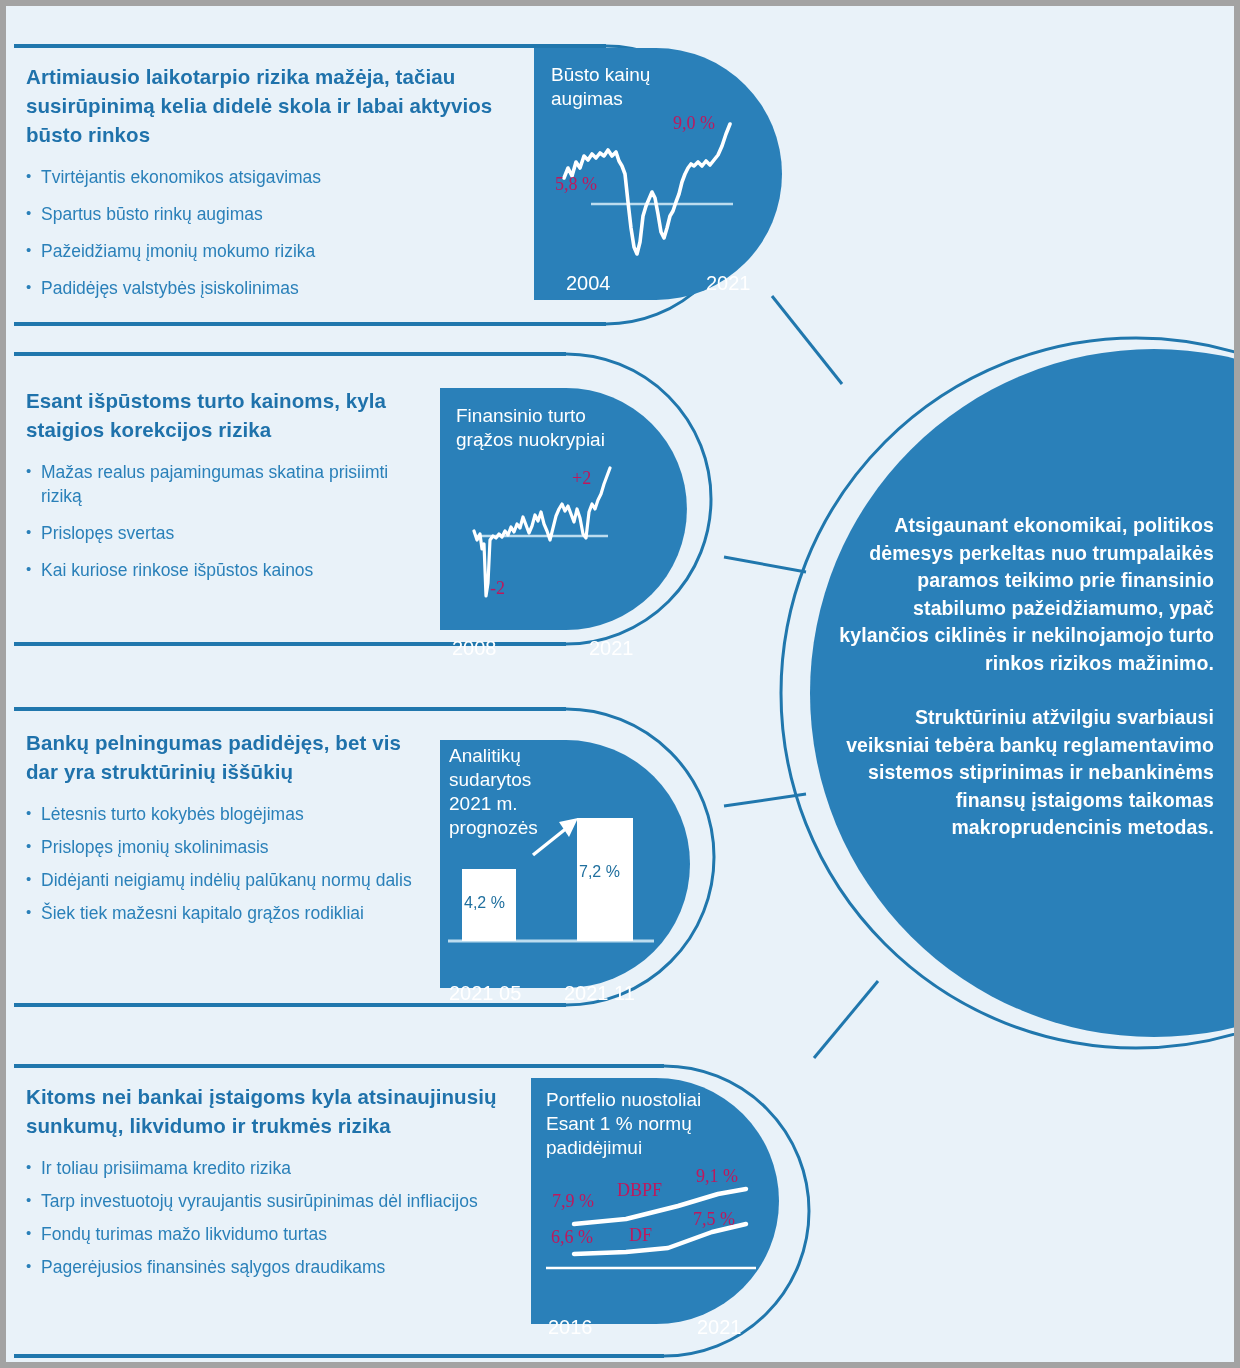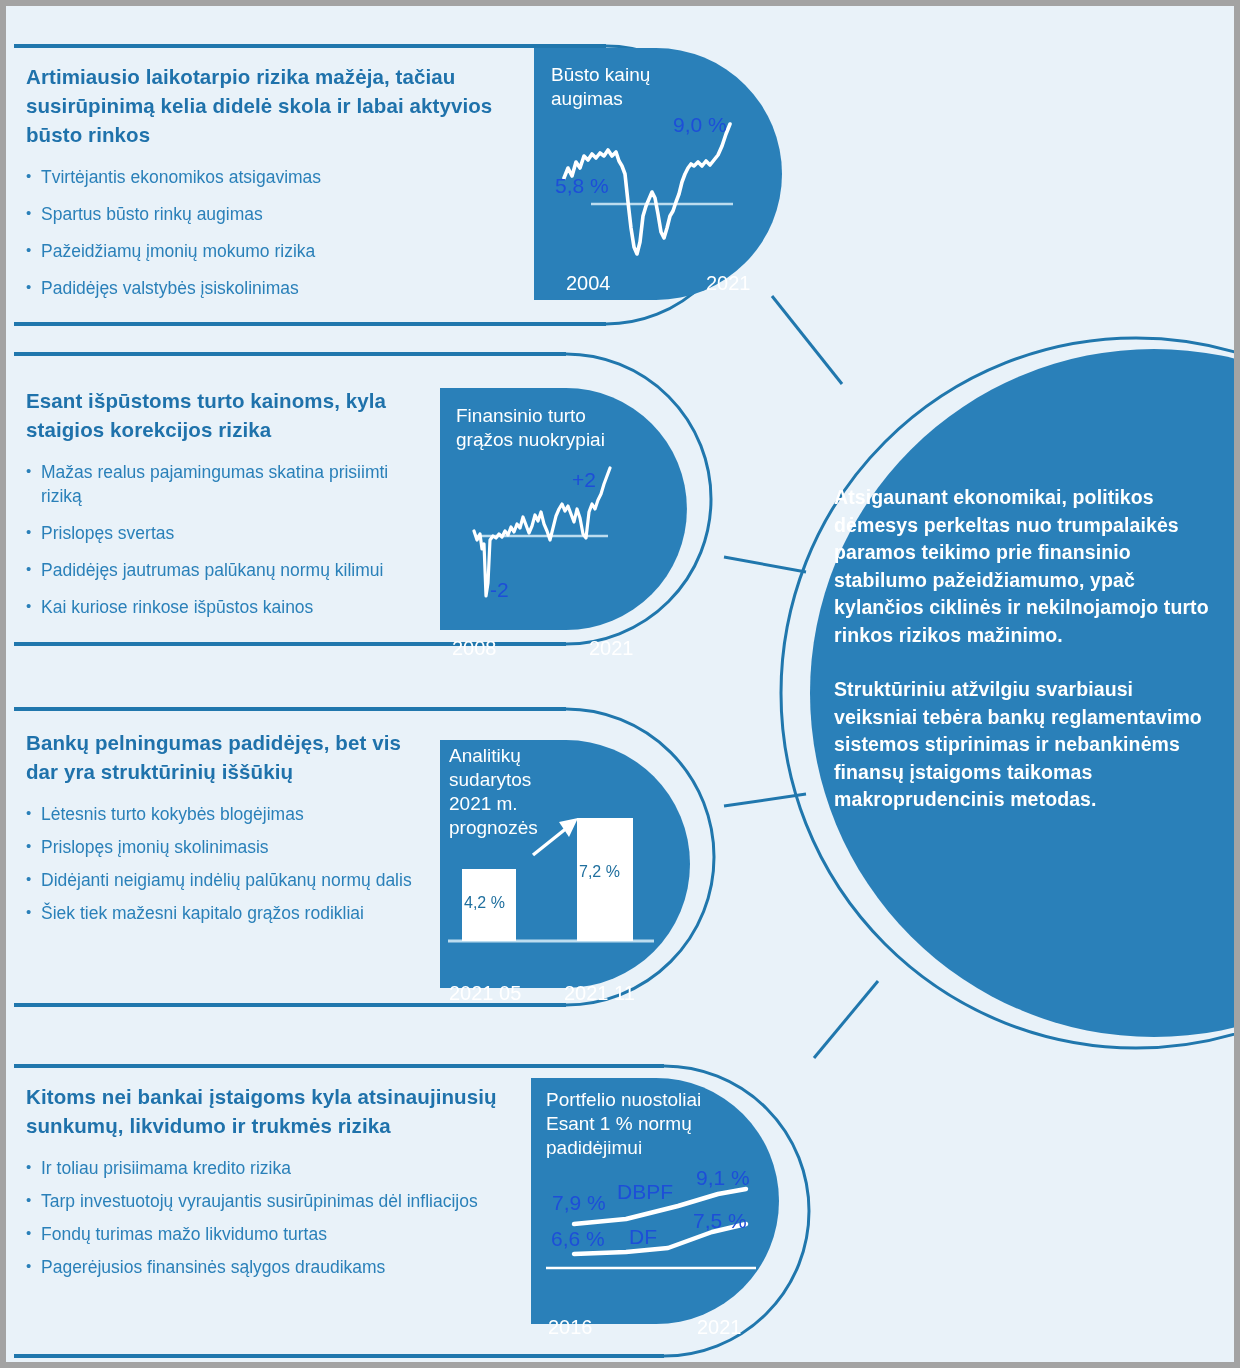--- a/index.html
+++ b/index.html
@@ -28,21 +28,21 @@
   .center-text{
     position:absolute;z-index:6;color:#ffffff;font-weight:bold;
     font-size:19.5px;line-height:27.5px;letter-spacing:0.1px;
   }
   .center-text p{margin:0 0 27px 0;}
   .center-text p:last-child{margin-bottom:0;}
   .chartlabel{
     position:absolute;color:#ffffff;z-index:7;
     font-size:19px;line-height:24px;white-space:pre-line;
   }
-  .cl-num{position:absolute;color:#1d4ed8;z-index:7;font-size:21px;}
+  .cl-num{position:absolute;color:#be185d;z-index:7;font-size:18px;font-family:Liberation Serif, serif;}
   .cl-num-dark{position:absolute;color:#1f6f9e;z-index:7;font-size:16px;}
   .axlabel{position:absolute;color:#ffffff;z-index:7;font-size:20px;margin-top:35px;}
 </style>
 </head>
 <body>
 
 <div id="page">
 
   <svg class="svg-layer" viewBox="0 0 1240 1368">
     <defs>
@@ -136,21 +136,20 @@
   <div class="cl-num" style="left:549px;top:168px;">5,8 %</div>
   <div class="cl-num" style="left:667px;top:107px;">9,0 %</div>
   <div class="axlabel" style="left:560px;top:231px;">2004</div>
   <div class="axlabel" style="left:700px;top:231px;">2021</div>
 
   <div class="txtcol" style="left:20px;top:380px;width:400px;">
     <div class="sec-title">Esant išpūstoms turto kainoms, kyla staigios korekcijos rizika</div>
     <ul class="bullets">
       <li><span class="bt">Mažas realus pajamingumas skatina prisiimti riziką</span></li>
       <li><span class="bt">Prislopęs svertas</span></li>
-      <li><span class="bt">Padidėjęs jautrumas palūkanų normų kilimui</span></li>
       <li><span class="bt">Kai kuriose rinkose išpūstos kainos</span></li>
     </ul>
   </div>
 
   <div class="chartlabel" style="left:450px;top:398px;">Finansinio turto
 grąžos nuokrypiai</div>
   <div class="cl-num" style="left:566px;top:462px;">+2</div>
   <div class="cl-num" style="left:484px;top:572px;">-2</div>
   <div class="axlabel" style="left:446px;top:596px;text-align:right;">2008</div>
   <div class="axlabel" style="left:583px;top:596px;">2021</div>
@@ -189,18 +188,18 @@
 padidėjimui</div>
   <div class="cl-num" style="left:546px;top:1185px;">7,9 %</div>
   <div class="cl-num" style="left:611px;top:1174px;">DBPF</div>
   <div class="cl-num" style="left:690px;top:1160px;">9,1 %</div>
   <div class="cl-num" style="left:545px;top:1221px;">6,6 %</div>
   <div class="cl-num" style="left:623px;top:1219px;">DF</div>
   <div class="cl-num" style="left:687px;top:1203px;">7,5 %</div>
   <div class="axlabel" style="left:542px;top:1275px;">2016</div>
   <div class="axlabel" style="left:691px;top:1275px;">2021</div>
 
-  <div class="center-text" style="left:828px;top:478px;width:380px;">
+  <div class="center-text" style="left:828px;top:506px;width:380px;text-align:right;">
     <p>Atsigaunant ekonomikai, politikos dėmesys perkeltas nuo trumpalaikės paramos teikimo prie finansinio stabilumo pažeidžiamumo, ypač kylančios ciklinės ir nekilnojamojo turto rinkos rizikos mažinimo.</p>
     <p>Struktūriniu atžvilgiu svarbiausi veiksniai tebėra bankų reglamentavimo sistemos stiprinimas ir nebankinėms finansų įstaigoms taikomas makroprudencinis metodas.</p>
   </div>
 
 </div>
 
 </body></html>

